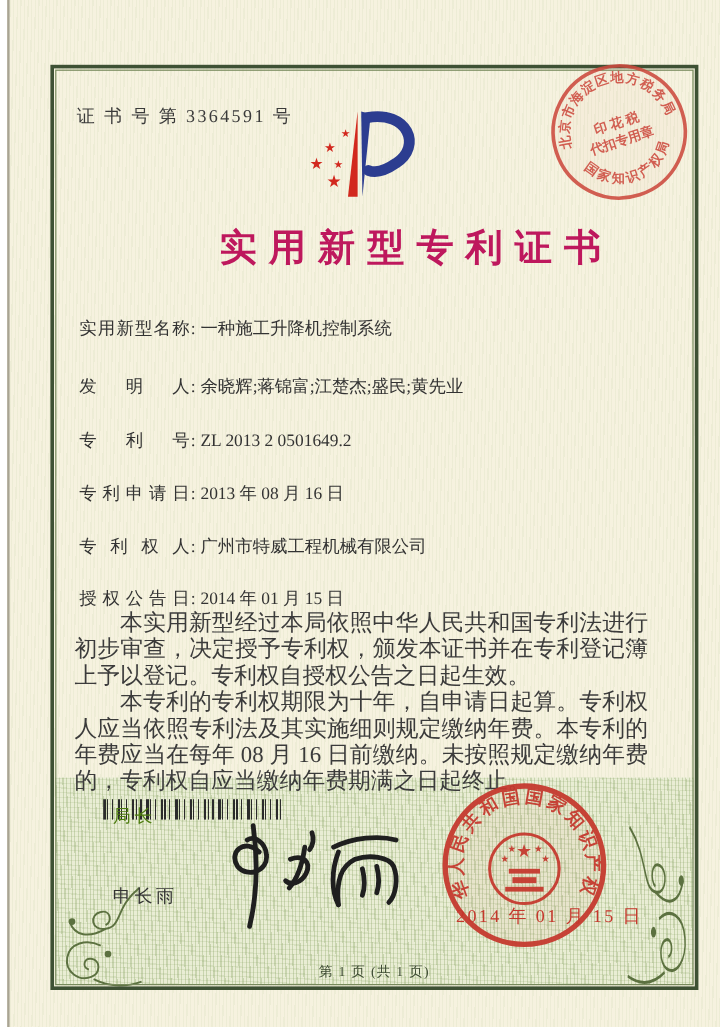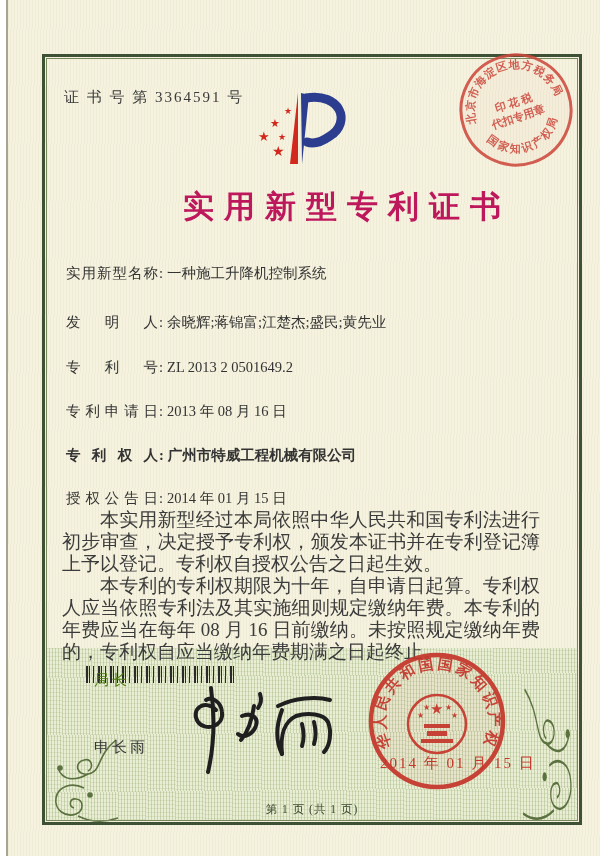--- a/index.html
+++ b/index.html
@@ -68,21 +68,21 @@
     </div>
     <div class="frow" style="top:313px;">
       <span class="flabel">发明人</span><span class="fcolon">:</span><span>余晓辉;蒋锦富;江楚杰;盛民;黄先业</span>
     </div>
     <div class="frow" style="top:358px;">
       <span class="flabel">专利号</span><span class="fcolon">:</span><span>ZL 2013 2 0501649.2</span>
     </div>
     <div class="frow" style="top:402px;">
       <span class="flabel">专利申请日</span><span class="fcolon">:</span><span>2013 年 08 月 16 日</span>
     </div>
-    <div class="frow" style="top:446px;font-weight:bold;">
+    <div class="frow" style="top:446px;">
       <span class="flabel">专利权人</span><span class="fcolon">:</span><span>广州市特威工程机械有限公司</span>
     </div>
     <div class="frow" style="top:489px;">
       <span class="flabel">授权公告日</span><span class="fcolon">:</span><span>2014 年 01 月 15 日</span>
     </div>
   </div>
 
   <div class="paras">
     <p>本实用新型经过本局依照中华人民共和国专利法进行初步审查，决定授予专利权，颁发本证书并在专利登记簿上予以登记。专利权自授权公告之日起生效。</p>
     <p>本专利的专利权期限为十年，自申请日起算。专利权人应当依照专利法及其实施细则规定缴纳年费。本专利的年费应当在每年 08 月 16 日前缴纳。未按照规定缴纳年费的，专利权自应当缴纳年费期满之日起终止。</p>

